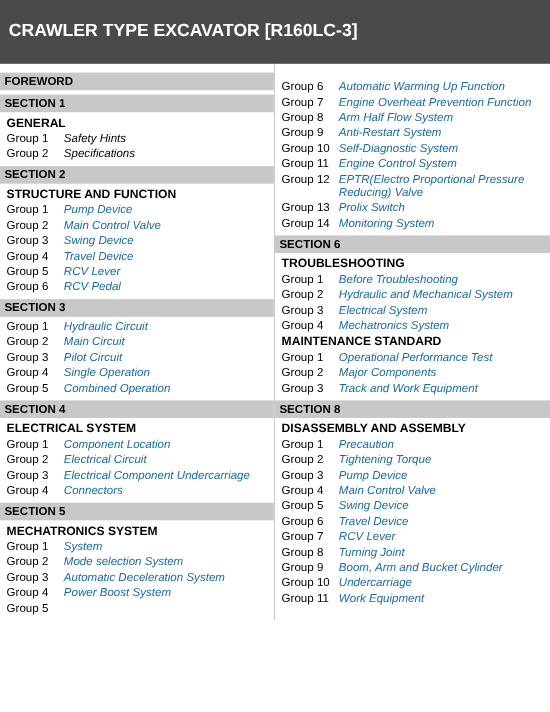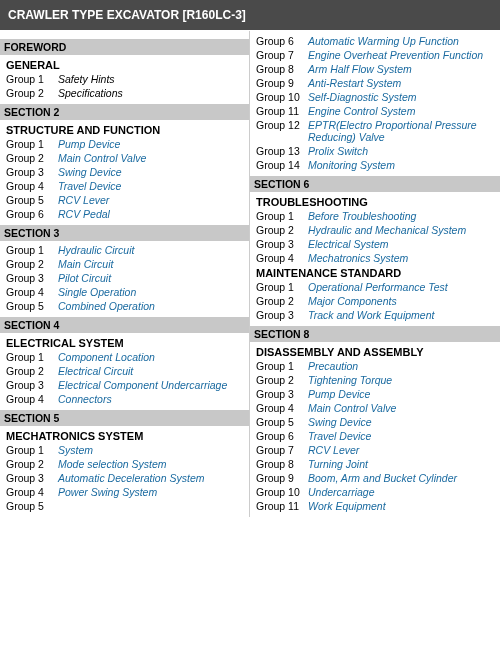--- a/index.html
+++ b/index.html
@@ -7,22 +7,22 @@
       font-family: Arial, Helvetica, sans-serif;
       font-size: 11px;
       background: #fff;
       width: 500px;
       min-height: 647px;
     }
     .header {
       background: #4a4a4a;
       color: #fff;
       font-weight: bold;
-      font-size: 12px;
-      padding: 8px 8px;
+      font-size: 16px;
+      padding: 20px 8px;
     }
     .content {
       display: flex;
       width: 100%;
       align-items: center;
     }
     .left-col {
       width: 50%;
       padding: 4px 6px;
       border-right: 1px solid #ccc;
@@ -70,20 +70,21 @@
 </head>
 <body>
 
 <div>
   <div class="header">
     <span>CRAWLER TYPE EXCAVATOR [R160LC-3]</span>
   </div>
   <div class="content">
     <div class="left-col" id="left-col">
         <div class="section-header">FOREWORD</div>
+        <div class="section-header">SECTION 1</div>
         <div class="subsection-header">GENERAL</div>
         <div class="group-row">
       <span class="group-label">Group 1</span>
       <span class="group-title black">Safety Hints</span>
     </div>
         <div class="group-row">
       <span class="group-label">Group 2</span>
       <span class="group-title black">Specifications</span>
     </div>
         <div class="section-header">SECTION 2</div>
@@ -160,21 +161,21 @@
         <div class="group-row">
       <span class="group-label">Group 2</span>
       <span class="group-title link">Mode selection System</span>
     </div>
         <div class="group-row">
       <span class="group-label">Group 3</span>
       <span class="group-title link">Automatic Deceleration System</span>
     </div>
         <div class="group-row">
       <span class="group-label">Group 4</span>
-      <span class="group-title link">Power Swing System</span>
+      <span class="group-title link">Power Boost System</span>
     </div>
         <div class="group-row">
       <span class="group-label">Group 5</span>
     </div>
       </div>
     <div class="right-col" id="right-col">
         <div class="group-row">
       <span class="group-label">Group 6</span>
       <span class="group-title link">Automatic Warming Up Function</span>
     </div>

